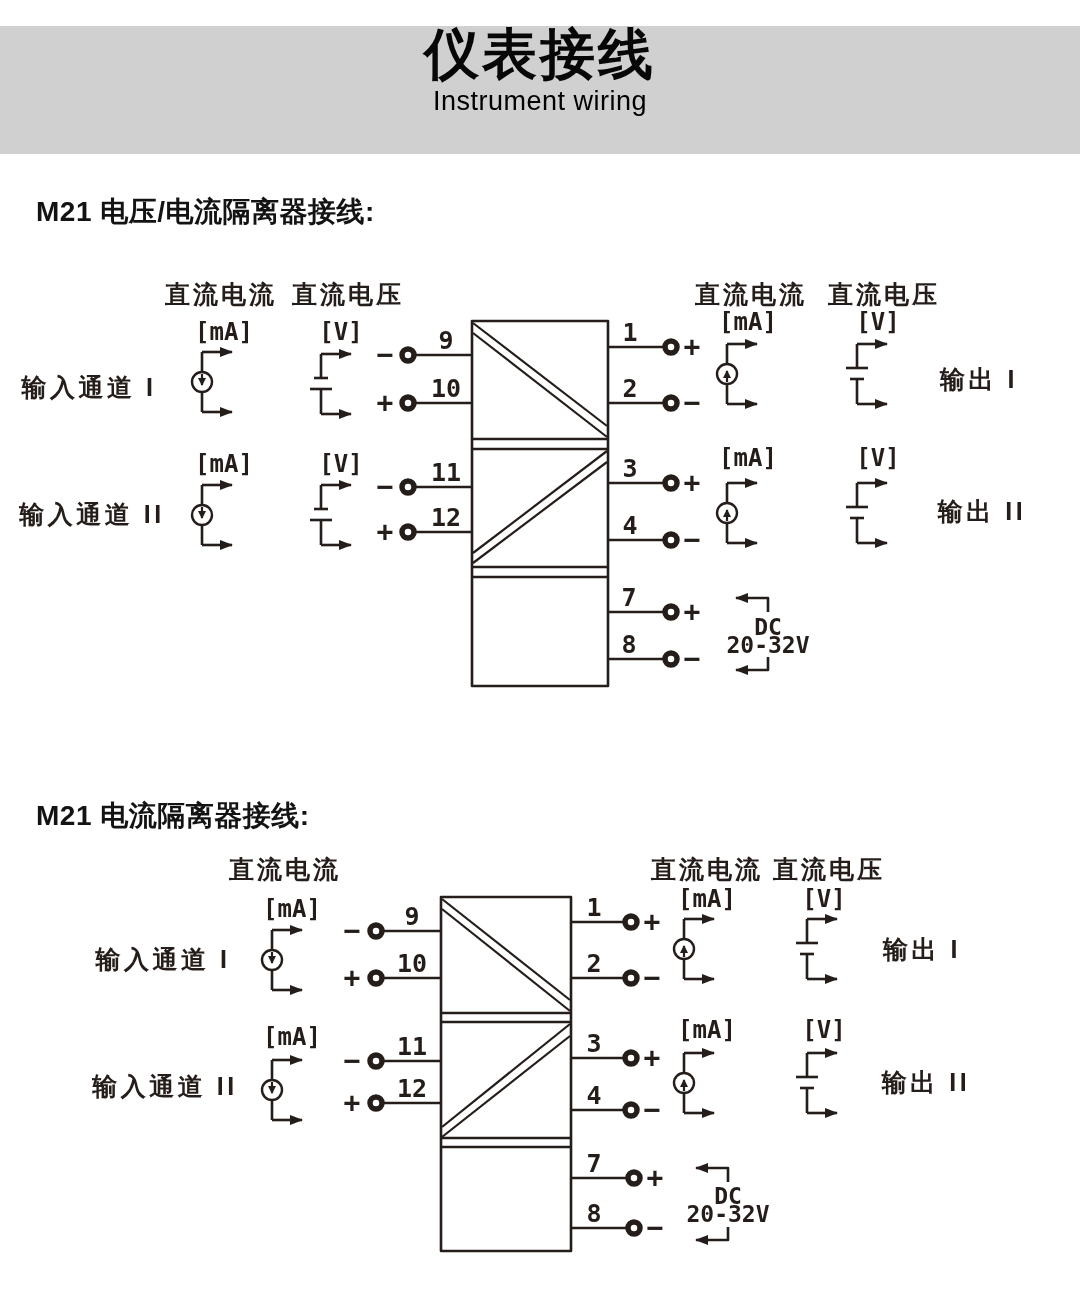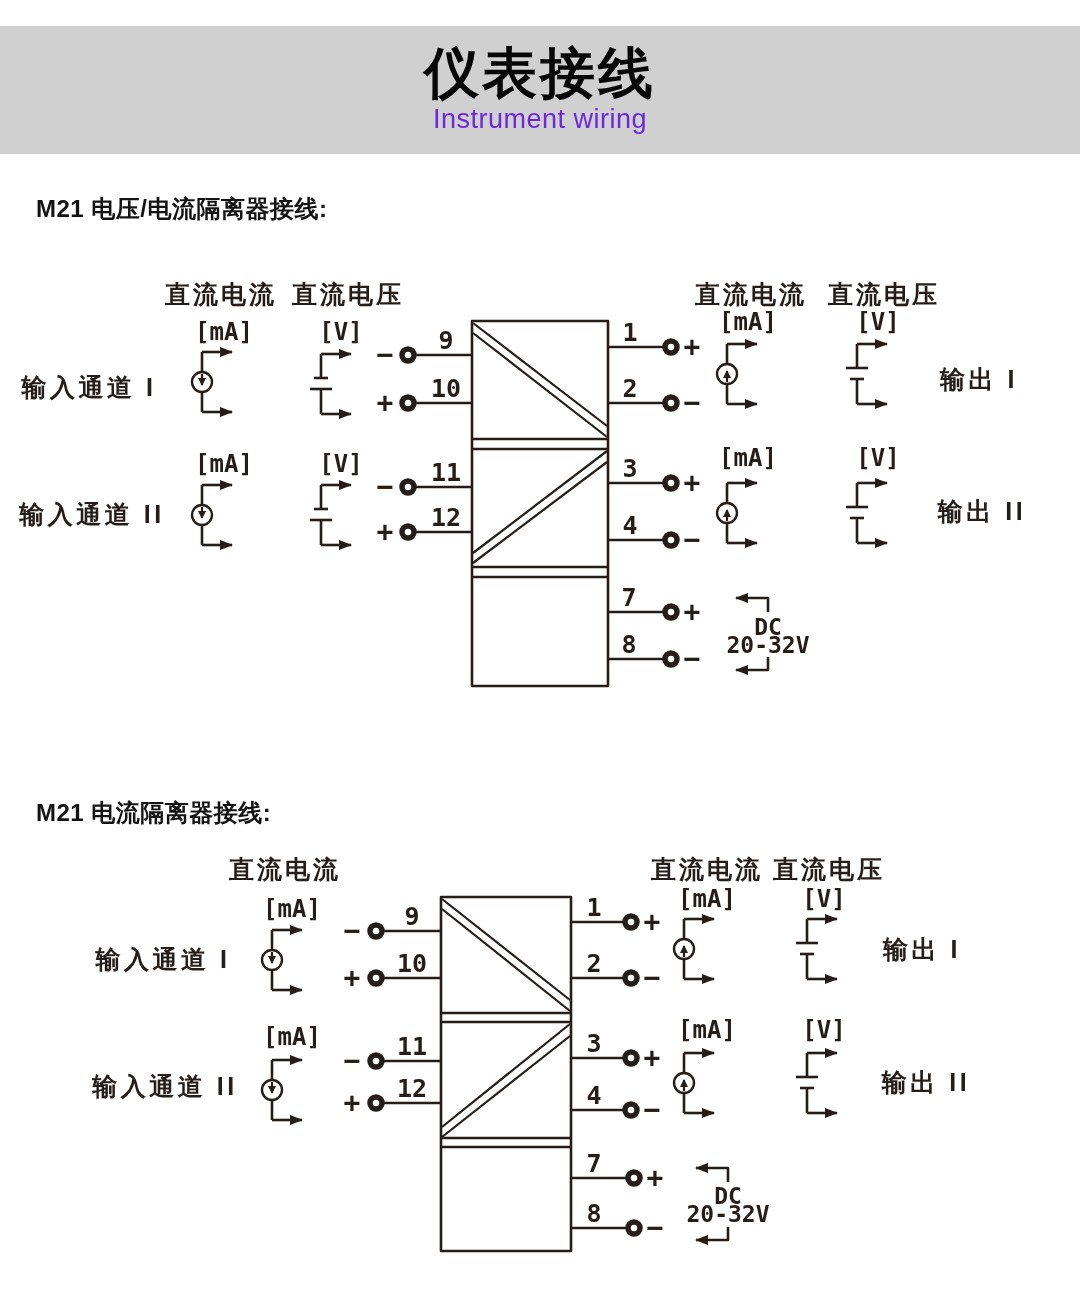--- a/index.html
+++ b/index.html
@@ -1,22 +1,22 @@
 <!DOCTYPE html>
 <html><head>
 <meta charset="utf-8">
 <style>
   html,body{margin:0;padding:0;background:#fff;}
   .page{position:relative;width:1080px;height:1302px;background:#ffffff;overflow:hidden;
         font-family:"Liberation Sans",sans-serif;}
   .band{position:absolute;left:0;top:26px;width:1080px;height:128px;background:#d0d0d0;
-        display:flex;flex-direction:column;align-items:center;justify-content:center;}
+        display:flex;flex-direction:column;align-items:center;}
   .band-title{font-size:55px;font-weight:700;color:#070707;letter-spacing:3px;line-height:1.05;}
-  .band-sub{font-size:27px;font-weight:400;color:#6d28d9;letter-spacing:.5px;margin-top:2px;}
-  .sec-heading{position:absolute;left:36px;font-size:24px;font-weight:600;color:#131313;
+  .band-sub{font-size:27px;font-weight:400;color:#000000;letter-spacing:.5px;margin-top:2px;}
+  .sec-heading{position:absolute;left:36px;font-size:28px;font-weight:600;color:#131313;
         letter-spacing:.5px;white-space:nowrap;}
   #heading1{top:193px;}
   #heading2{top:797px;}
   svg.diag{position:absolute;left:0;}
   #svg1{top:260px;}
   #svg2{top:830px;}
   .ln{stroke:#241d1a;stroke-width:2.6;fill:none;stroke-linejoin:round;}
   .lnd{stroke:#241d1a;stroke-width:2.2;fill:none;}
   .lnt{stroke:#241d1a;stroke-width:2.2;fill:none;}
   .csc{fill:#ffffff;stroke:#241d1a;stroke-width:2.4;}

